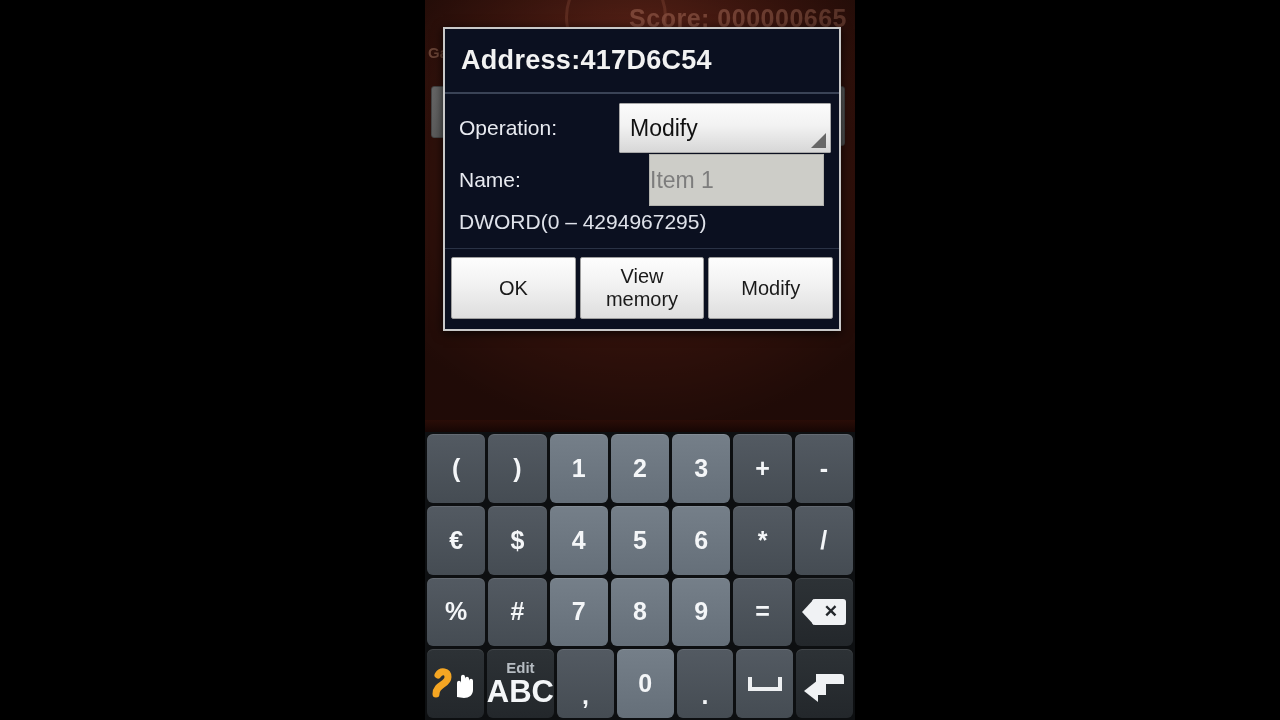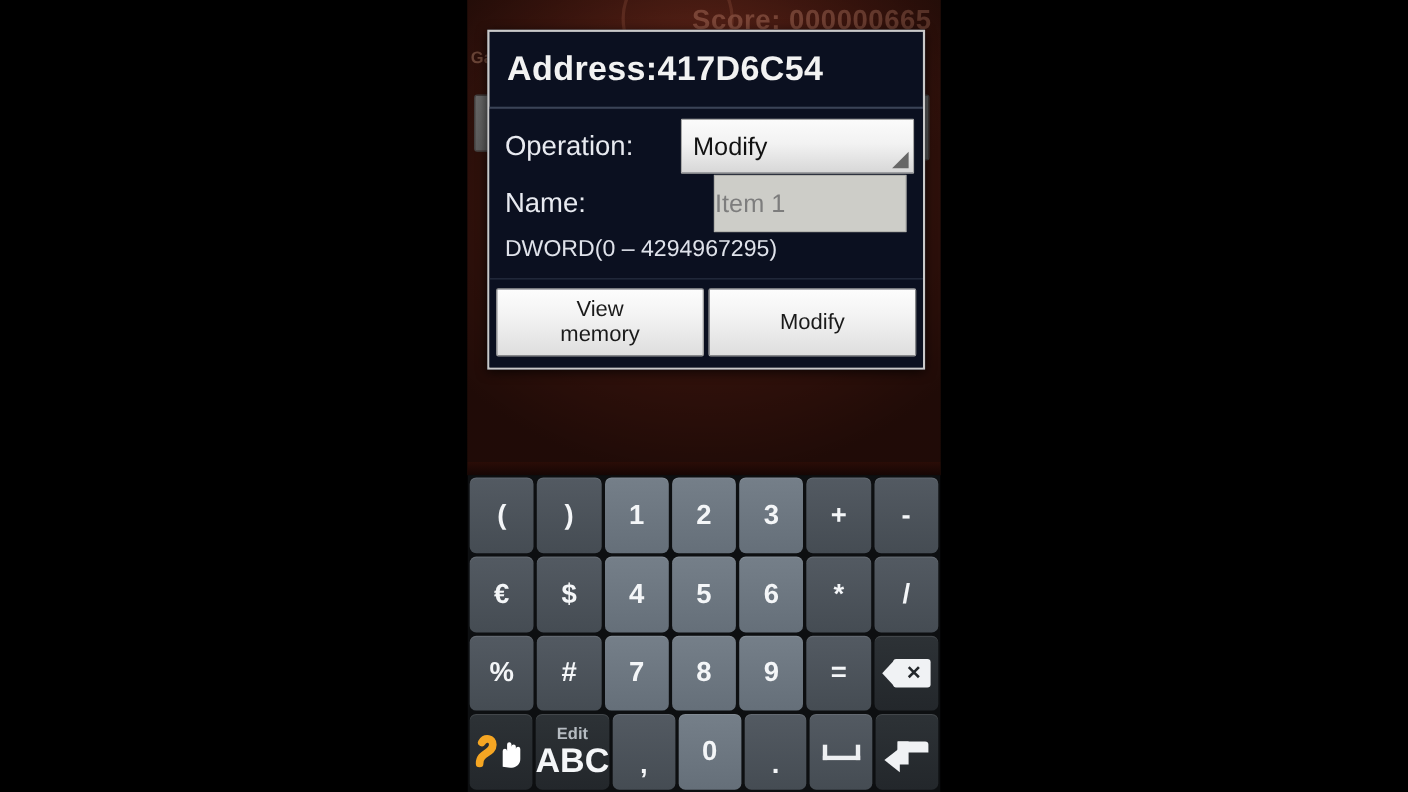--- a/index.html
+++ b/index.html
@@ -109,38 +109,38 @@
     position: absolute;
     left: 18px;
     top: 27px;
     width: 394px;
     background: #0b1020;
     border: 2px solid #c9c9c9;
     box-shadow: 0 2px 10px rgba(0,0,0,0.8);
   }
   .dialog-title {
     padding: 16px 0 16px 16px;
-    font-size: 31px;
+    font-size: 27px;
     font-weight: bold;
     color: #f2f2f2;
     border-bottom: 2px solid #3a4356;
     letter-spacing: 0.3px;
   }
   .dialog-body {
     padding: 8px 14px 12px 14px;
     background: #0b1020;
   }
 
   .form-row {
     display: flex;
     align-items: center;
     min-height: 52px;
   }
   .form-label {
-    font-size: 25px;
+    font-size: 21px;
     color: #e8eaf0;
     width: 160px;
     flex: 0 0 160px;
   }
   .form-ctrl {
     flex: 1 1 auto;
     display: flex;
     justify-content: flex-start;
   }
 
@@ -426,20 +426,21 @@
         </div>
 
         <div class="range-row">
           <span class="range-text">DWORD(0 – 4294967295)</span>
         </div>
 
 
       </div>
 
       <div class="dialog-buttons">
+        <div class="dlg-btn">OK</div>
         <div class="dlg-btn">View
 memory</div>
         <div class="dlg-btn">Modify</div>
       </div>
     </div>
 
     <div id="keyboard">
         <div class="kb-row">
           <div class="key sym">
             <span>(</span>

